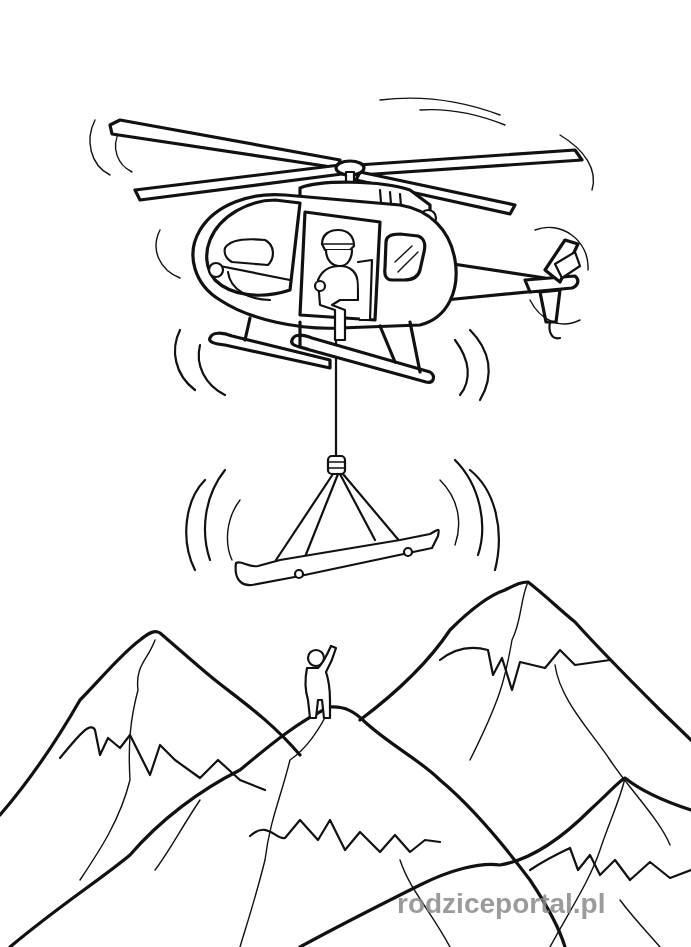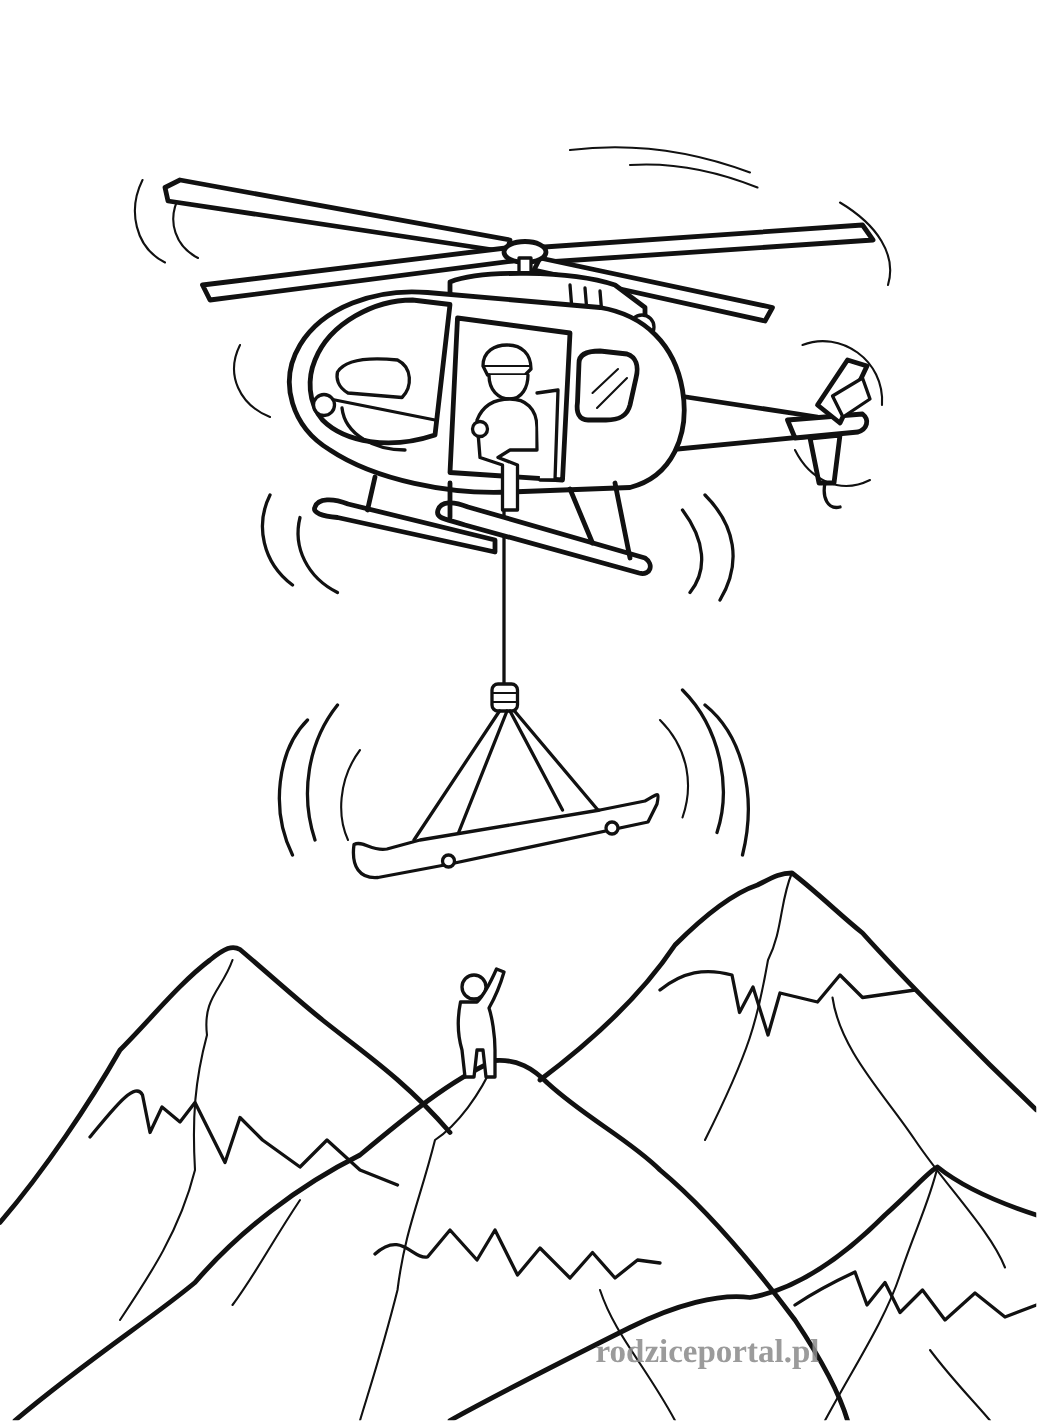--- a/index.html
+++ b/index.html
@@ -5,22 +5,22 @@
   html, body { margin: 0; padding: 0; background: #ffffff; }
   #canvas { position: relative; width: 691px; height: 947px; overflow: hidden; background: #ffffff; }
   svg { position: absolute; left: 0; top: 0; }
   .ln { fill: none; stroke: #111; stroke-linecap: round; stroke-linejoin: round; }
   .w3 { stroke-width: 3.2; }
   .w2 { stroke-width: 2.2; }
   .w1 { stroke-width: 1.4; }
   .fill { fill: #fff; }
   #watermark {
     position: absolute; left: 397px; top: 888px;
-    font-family: Liberation Serif, serif; font-weight: bold;
-    font-size: 22px; color: #8a8a8a; letter-spacing: 0px; opacity: 0.85;
+    font-family: Liberation Sans, sans-serif; font-weight: bold;
+    font-size: 28px; color: #8a8a8a; letter-spacing: 0px; opacity: 0.85;
   }
 </style>
 </head>
 <body>
 
 <div id="canvas">
   <svg width="691" height="947" viewBox="0 0 691 947">
 
     <g>
 

